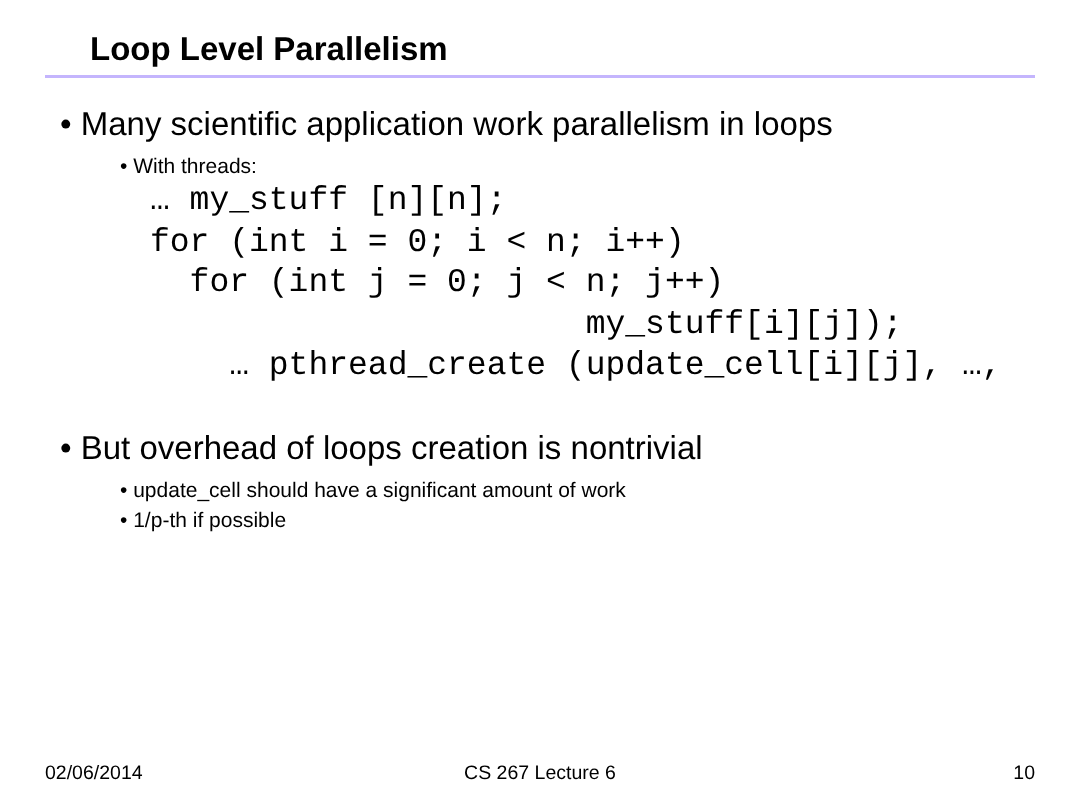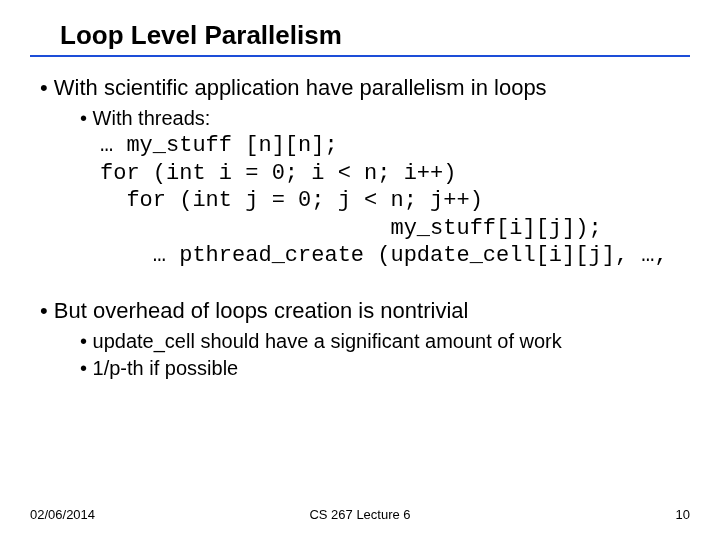--- a/index.html
+++ b/index.html
@@ -14,32 +14,32 @@
     overflow: hidden;
   }
   .slide {
     padding: 20px 30px 0 30px;
     box-sizing: border-box;
     width: 100%;
     height: 100%;
     position: relative;
   }
   .title {
-    font-size: 26px;
+    font-size: 22px;
     font-weight: bold;
     padding: 0 0 4px 30px;
-    border-bottom: 2px solid #1d4ed8;
+    border-bottom: 2px solid #c4b5fd;
     margin-bottom: 18px;
   }
   .bullet-main {
     font-size: 22px;
     margin: 10px 0 6px 10px;
   }
   .bullet-sub {
-    font-size: 20px;
+    font-size: 14px;
     margin: 4px 0 2px 50px;
   }
   .code {
     font-family: "Courier New", Courier, monospace;
     font-size: 22px;
     white-space: pre;
     margin-left: 70px;
     line-height: 1.25;
   }
   .footer {
@@ -56,21 +56,21 @@
   .footer-page { position: absolute; right: 30px; bottom: 0; }
   .spacer { height: 18px; }
 </style>
 </head>
 <body>
 
 <div class="slide">
   <div class="title">Loop Level Parallelism</div>
 
   <div class="bullet-main">
-    • <span>With scientific application have parallelism in loops</span>
+    • <span>Many scientific application work parallelism in loops</span>
   </div>
 
   <div class="bullet-sub">
     • <span>With threads:</span>
   </div>
 
   <div class="code">… my_stuff [n][n];</div>
   <div class="code">for (int i = 0; i &lt; n; i++)</div>
   <div class="code">  for (int j = 0; j &lt; n; j++)</div>
   <div class="code">                      my_stuff[i][j]);</div>

